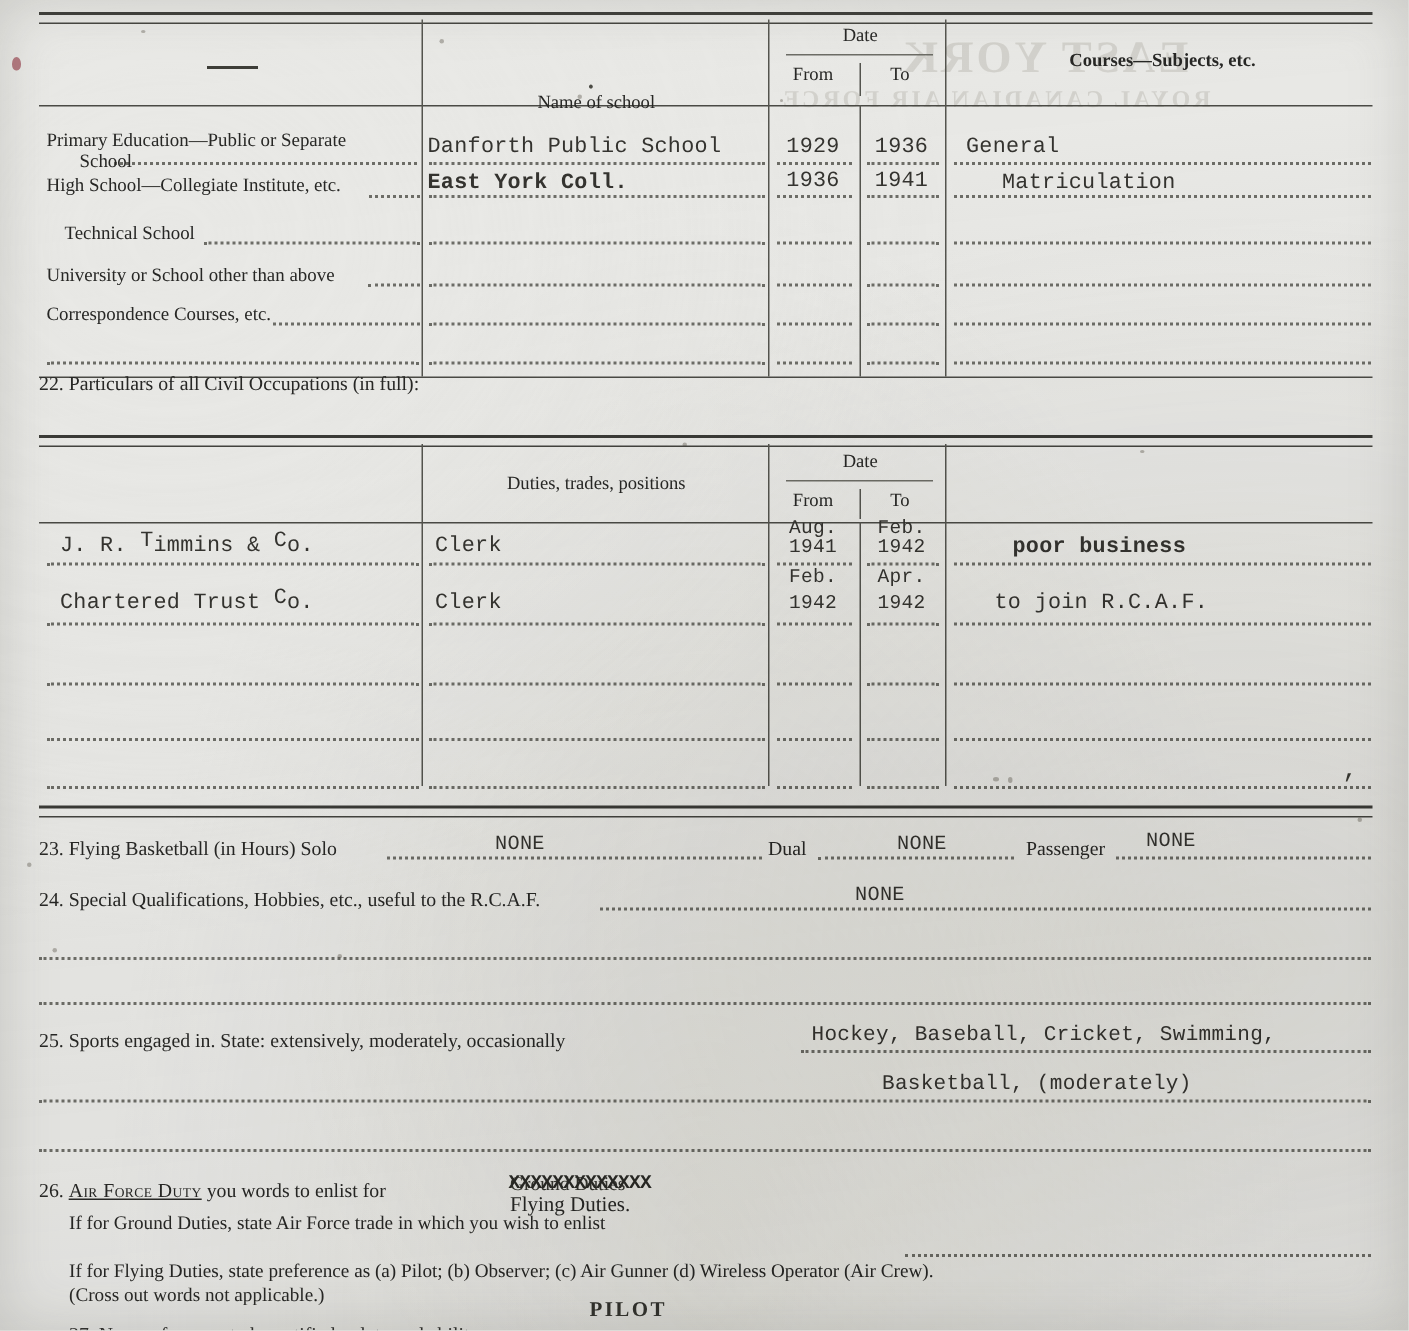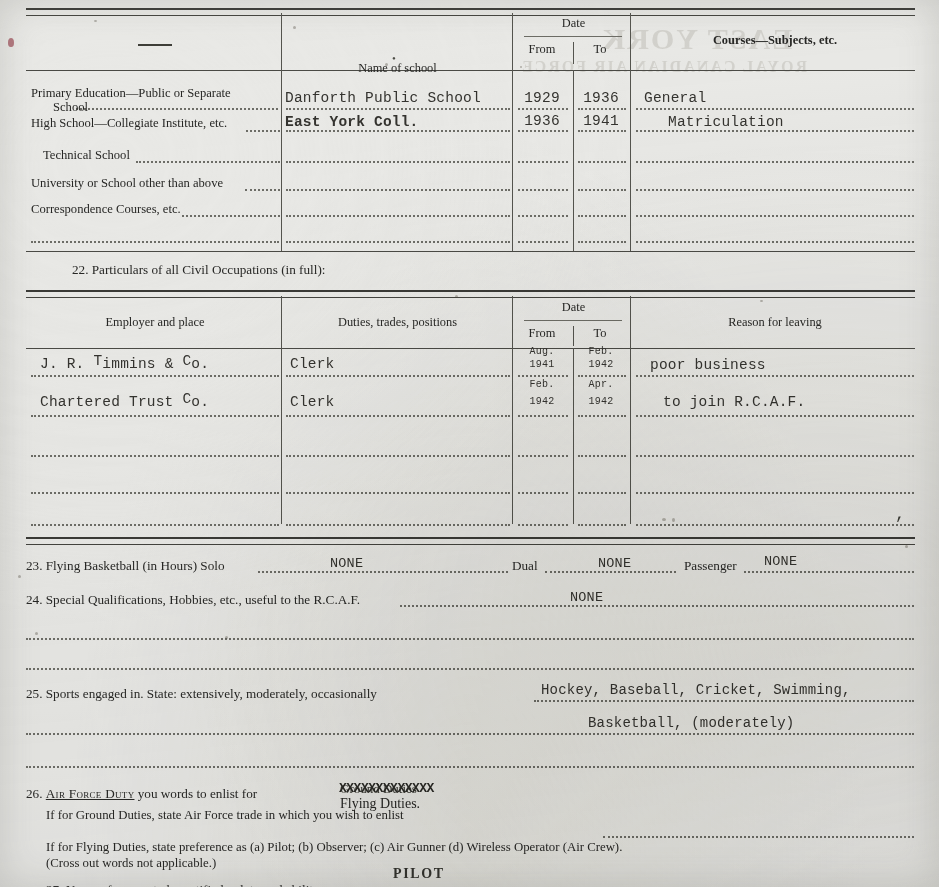--- a/index.html
+++ b/index.html
@@ -107,21 +107,21 @@
   
   .tv {
     position: absolute;
     font-size: 14.5px;
     line-height: 15px;
     z-index: 9;
     white-space: nowrap;
   }
   .tv.c { text-align: center; }
   .tv-small {
-    font-size: 10px;
+    font-size: 13px;
     line-height: 13px;
   }
   
   .shift {
     display: inline-block;
     position: relative;
     top: -3px;
   }
 
   
@@ -310,54 +310,52 @@
   <div class="tv typed c" style="left:574px; top:91px; width:54px;">1936</div>
   <div class="tv typed" style="left:644px; top:91px;">General</div>
 
   <div class="tv typed" style="left:285px; top:115px;font-weight:bold;">East York Coll.</div>
   <div class="tv typed c" style="left:513px; top:114px; width:58px;">1936</div>
   <div class="tv typed c" style="left:574px; top:114px; width:54px;">1941</div>
   <div class="tv typed" style="left:668px; top:115px;">Matriculation</div>
 
   <div class="rule-thin" style="left:26px; top:251px; width:889px;"></div>
 
-  <div class="q printed" style="left:26px; top:262px;margin-left:46px;">
+  <div class="q printed" style="left:26px; top:248px;">
     <span>22.</span>
     <span>Particulars of all Civil Occupations (in full):</span>
   </div>
 
   <div class="rule-double" style="top:290px;"></div>
 
-  <div class="col-head printed" style="left:40px; top:315px; width:230px;">Employer and place</div>
   <div class="col-head printed" style="left:290px; top:315px; width:215px;">Duties, trades, positions</div>
 
   <div class="col-head printed" style="left:516px; top:300px; width:115px;">Date</div>
   <div class="rule-hair" style="left:524px; top:320px; width:98px;"></div>
   <div class="col-head printed" style="left:513px; top:326px; width:58px;">From</div>
   <div class="col-head printed" style="left:574px; top:326px; width:52px;">To</div>
   <div class="vrule" style="left:573px; top:326px; height:20px;"></div>
 
-  <div class="col-head printed" style="left:640px; top:315px; width:270px;">Reason for leaving</div>
 
   <div class="rule-thin" style="left:26px; top:348px; width:889px;"></div>
 
   <div class="vrule" style="left:281px; top:296px; height:228px;"></div>
   <div class="vrule" style="left:512px; top:296px; height:228px;"></div>
   <div class="vrule" style="left:573px; top:348px; height:176px;"></div>
   <div class="vrule" style="left:630px; top:296px; height:228px;"></div>
 
   <div class="tv typed" style="left:40px; top:357px;">
     <span>J. R. </span><span class="shift">T</span><span>immins &amp; </span><span class="shift">C</span><span>o.</span>
   </div>
   <div class="tv typed" style="left:290px; top:357px;">Clerk</div>
   <div class="tv typed tv-small c" style="left:513px; top:345px; width:58px;">Aug.</div>
   <div class="tv typed tv-small c" style="left:513px; top:358px; width:58px;">1941</div>
   <div class="tv typed tv-small c" style="left:574px; top:345px; width:54px;">Feb.</div>
   <div class="tv typed tv-small c" style="left:574px; top:358px; width:54px;">1942</div>
-  <div class="tv typed" style="left:650px; top:358px;">poor business</div>
+  <div class="tv typed" style="left:675px; top:358px;font-weight:bold;">poor business</div>
 
   <div class="tv typed" style="left:40px; top:395px;">
     <span>Chartered Trust </span><span class="shift">C</span><span>o.</span>
   </div>
   <div class="tv typed" style="left:290px; top:395px;">Clerk</div>
   <div class="tv typed tv-small c" style="left:513px; top:378px; width:58px;">Feb.</div>
   <div class="tv typed tv-small c" style="left:513px; top:395px; width:58px;">1942</div>
   <div class="tv typed tv-small c" style="left:574px; top:378px; width:54px;">Apr.</div>
   <div class="tv typed tv-small c" style="left:574px; top:395px; width:54px;">1942</div>
   <div class="tv typed" style="left:663px; top:395px;">to join R.C.A.F.</div>

